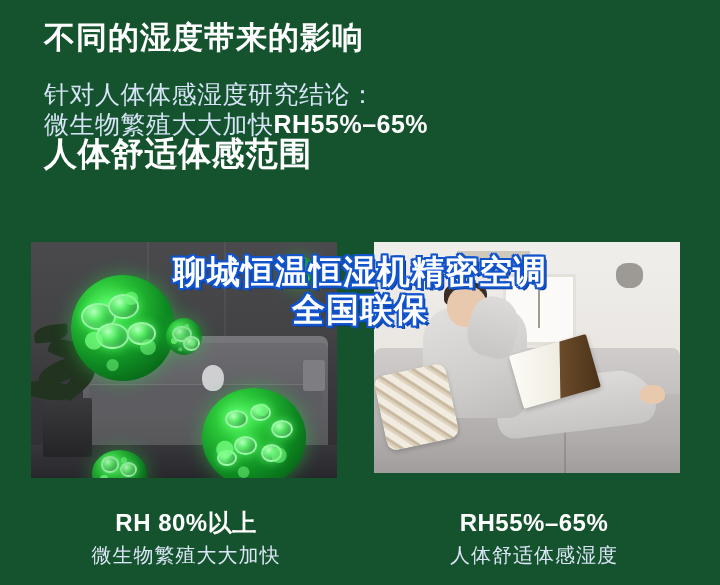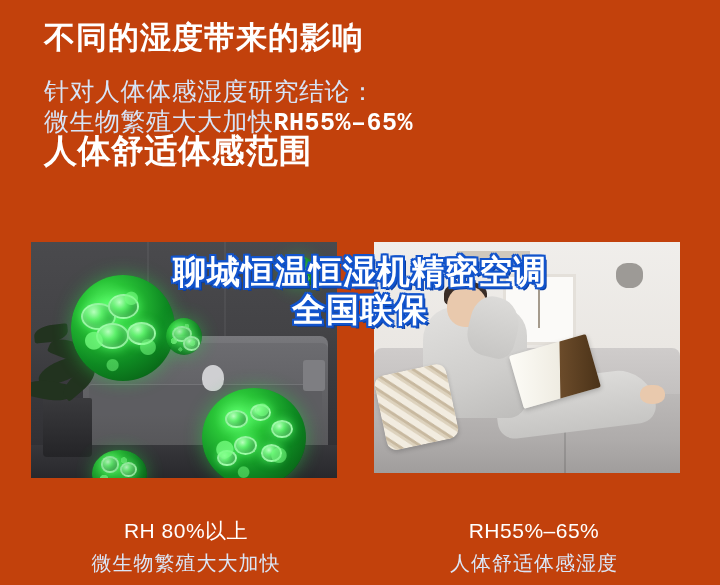--- a/index.html
+++ b/index.html
@@ -12,21 +12,21 @@
     overflow: hidden;
     background: #0f4bbf;
     font-family: "Liberation Sans", "DejaVu Sans", sans-serif;
     -webkit-font-smoothing: antialiased;
   }
 
   #poster {
     position: relative;
     width: 720px;
     height: 585px;
-    background: #c2410c;
+    background: #14532d;
     overflow: hidden;
   }
 
   
   .header-title {
     position: absolute;
     left: 44px;
     top: 18px;
     font-size: 31px;
     line-height: 40px;
@@ -34,21 +34,20 @@
     color: #ffffff;
     letter-spacing: 1px;
     white-space: nowrap;
   }
 
   .body-lines {
     position: absolute;
     left: 44px;
     top: 79px;
     width: 470px;
-    font-family: Liberation Mono, monospace;
   }
   .body-line {
     font-size: 25px;
     line-height: 30px;
     color: #d7e4f7;
     letter-spacing: 0.5px;
     white-space: nowrap;
     font-weight: 400;
   }
   .body-line .hl {
@@ -359,27 +358,26 @@
   .caption {
     position: absolute;
     top: 508px;
     width: 340px;
     text-align: center;
   }
   #caption-left  { left: 16px; }
   #caption-right { left: 364px; }
 
   .caption-title {
-    font-size: 21px;
+    font-size: 24px;
     line-height: 30px;
-    font-weight: 400;
+    font-weight: 700;
     color: #ffffff;
     letter-spacing: 0.5px;
     white-space: nowrap;
-    margin-top: 8px;
   }
   .caption-sub {
     margin-top: 5px;
     font-size: 20px;
     line-height: 25px;
     font-weight: 400;
     color: #dbe6f7;
     letter-spacing: 1px;
     white-space: nowrap;
   }

